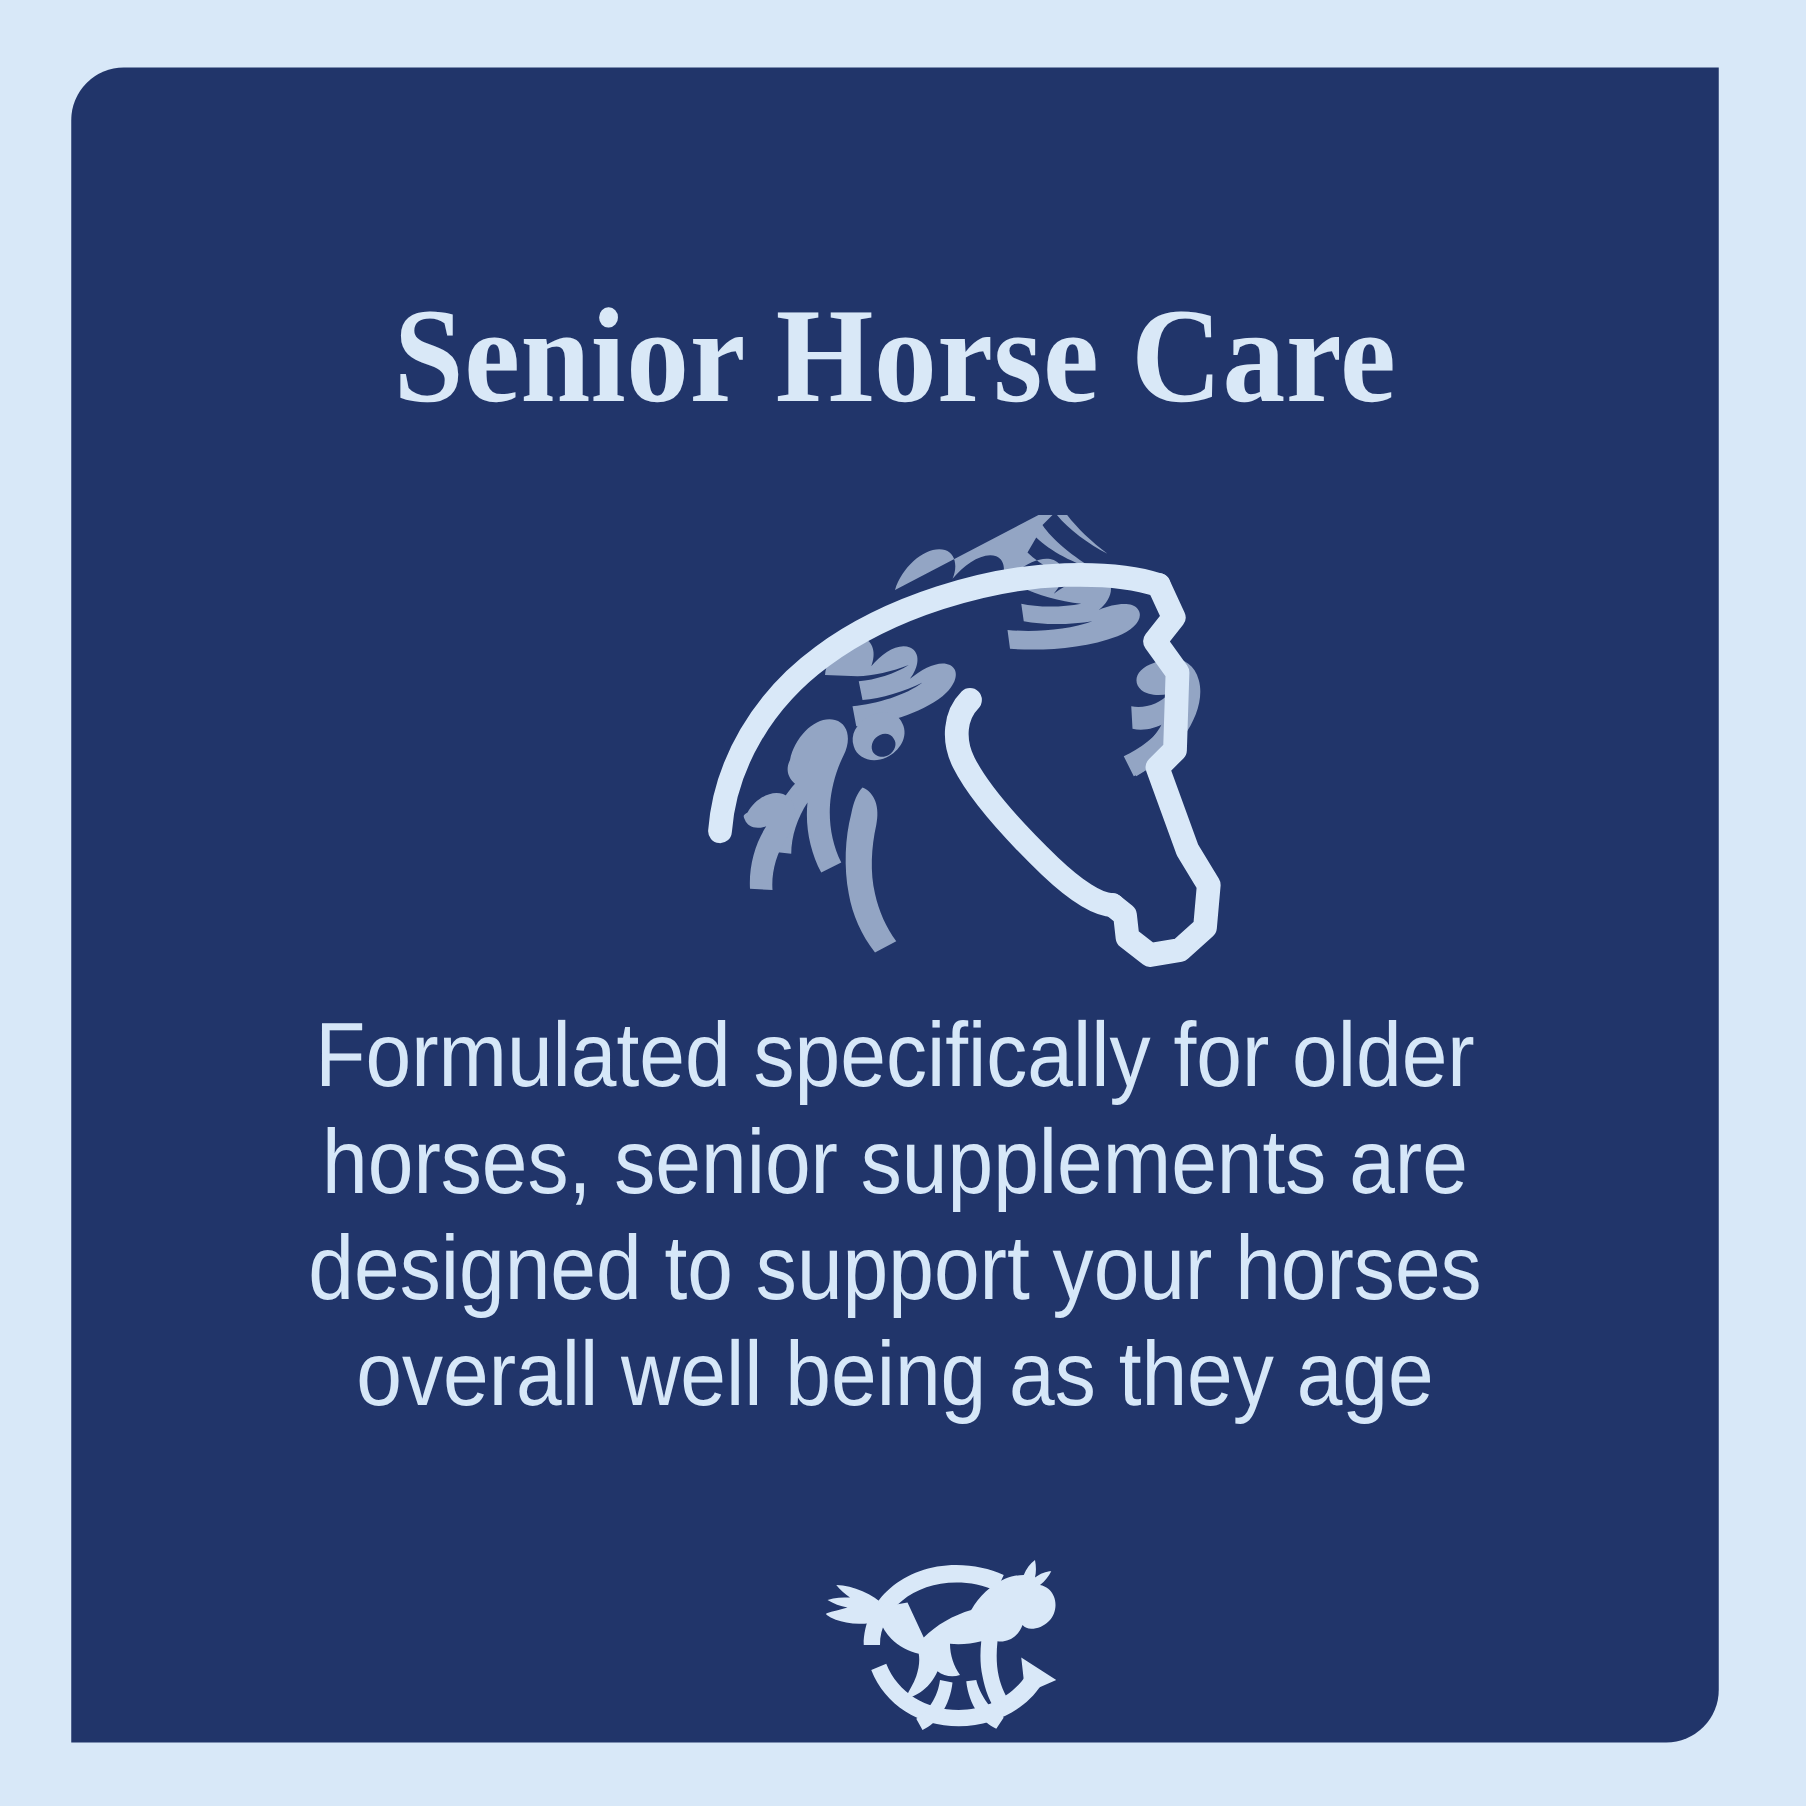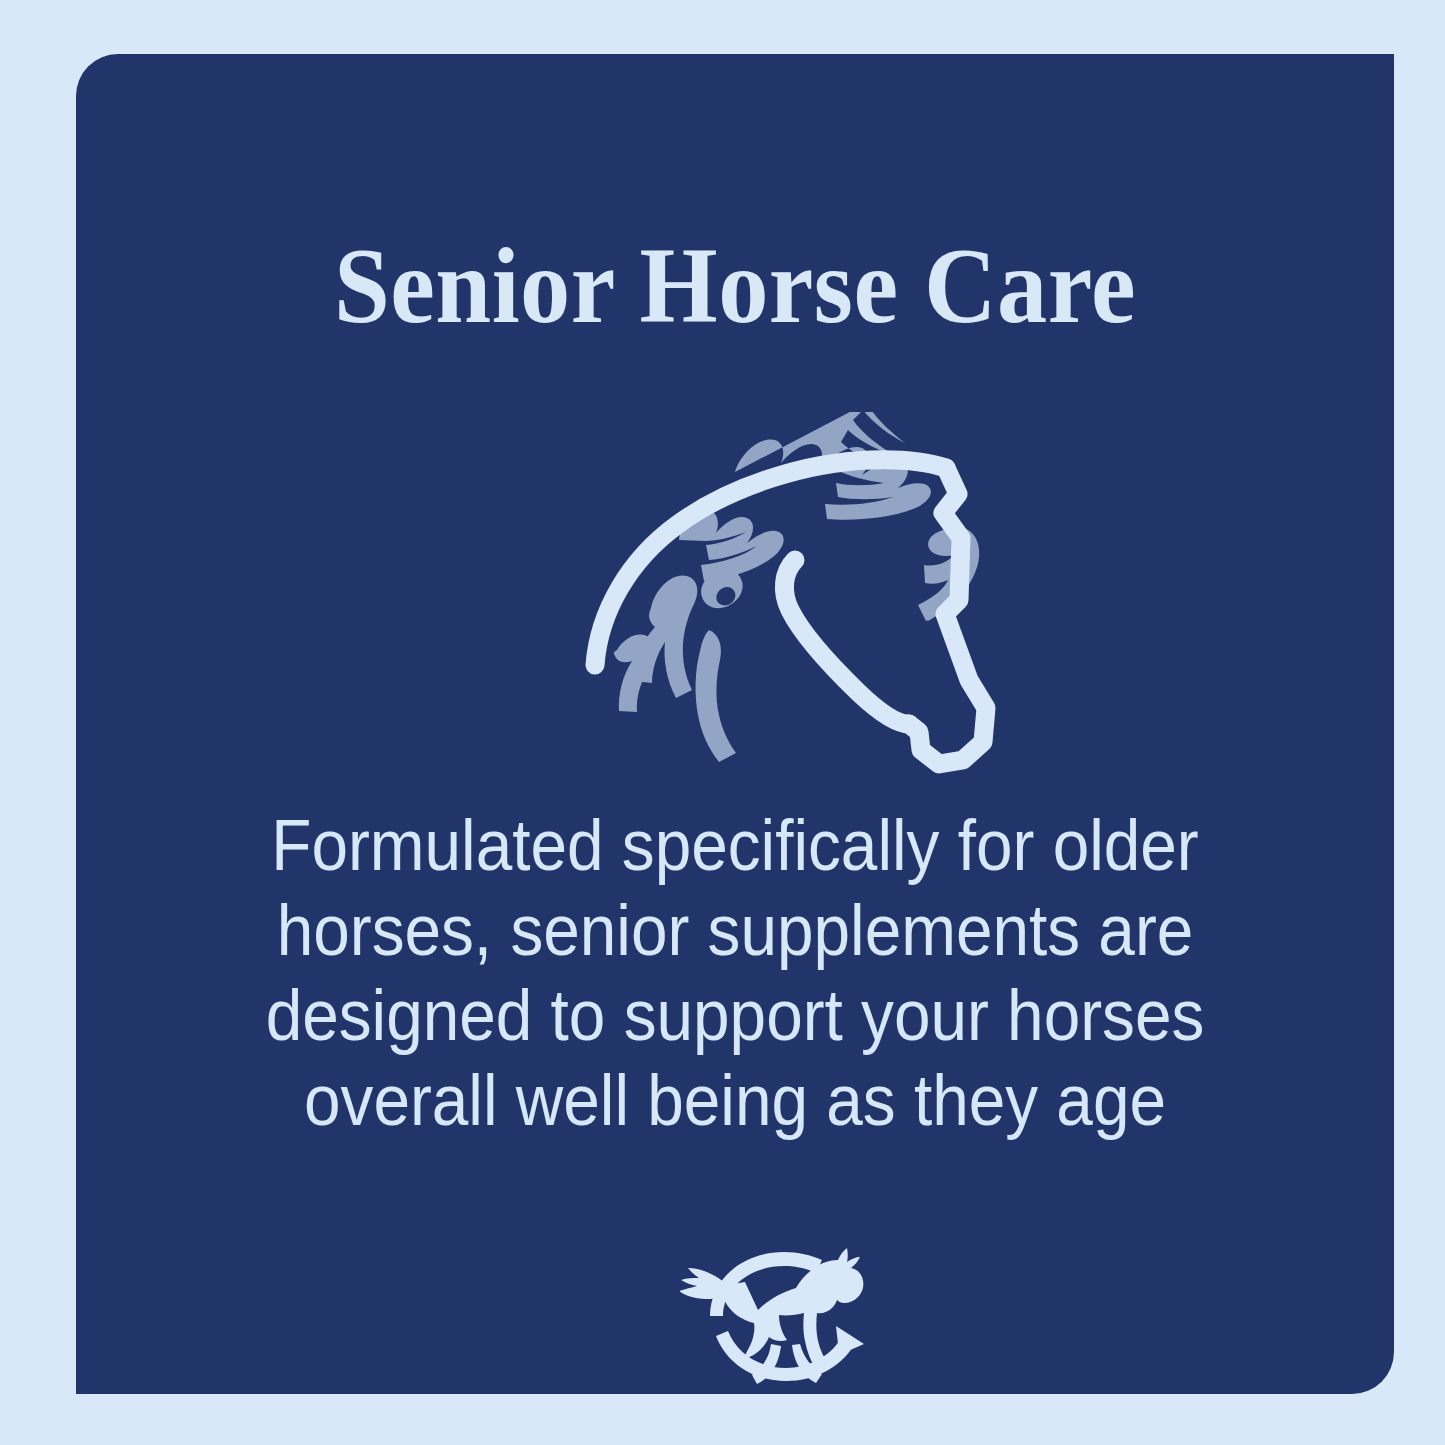--- a/index.html
+++ b/index.html
@@ -19,21 +19,21 @@
     position: relative;
     width: 1445px;
     height: 1445px;
     background: #d8e8f8;
     box-sizing: border-box;
   }
 
   
   #card {
     position: absolute;
-    left: 76px;
+    left: 57px;
     top: 54px;
     width: 1318px;
     height: 1340px;
     background: #21356a;
     border-radius: 42px 0px 42px 0px;
     overflow: hidden;
   }
 
   
   #title {

